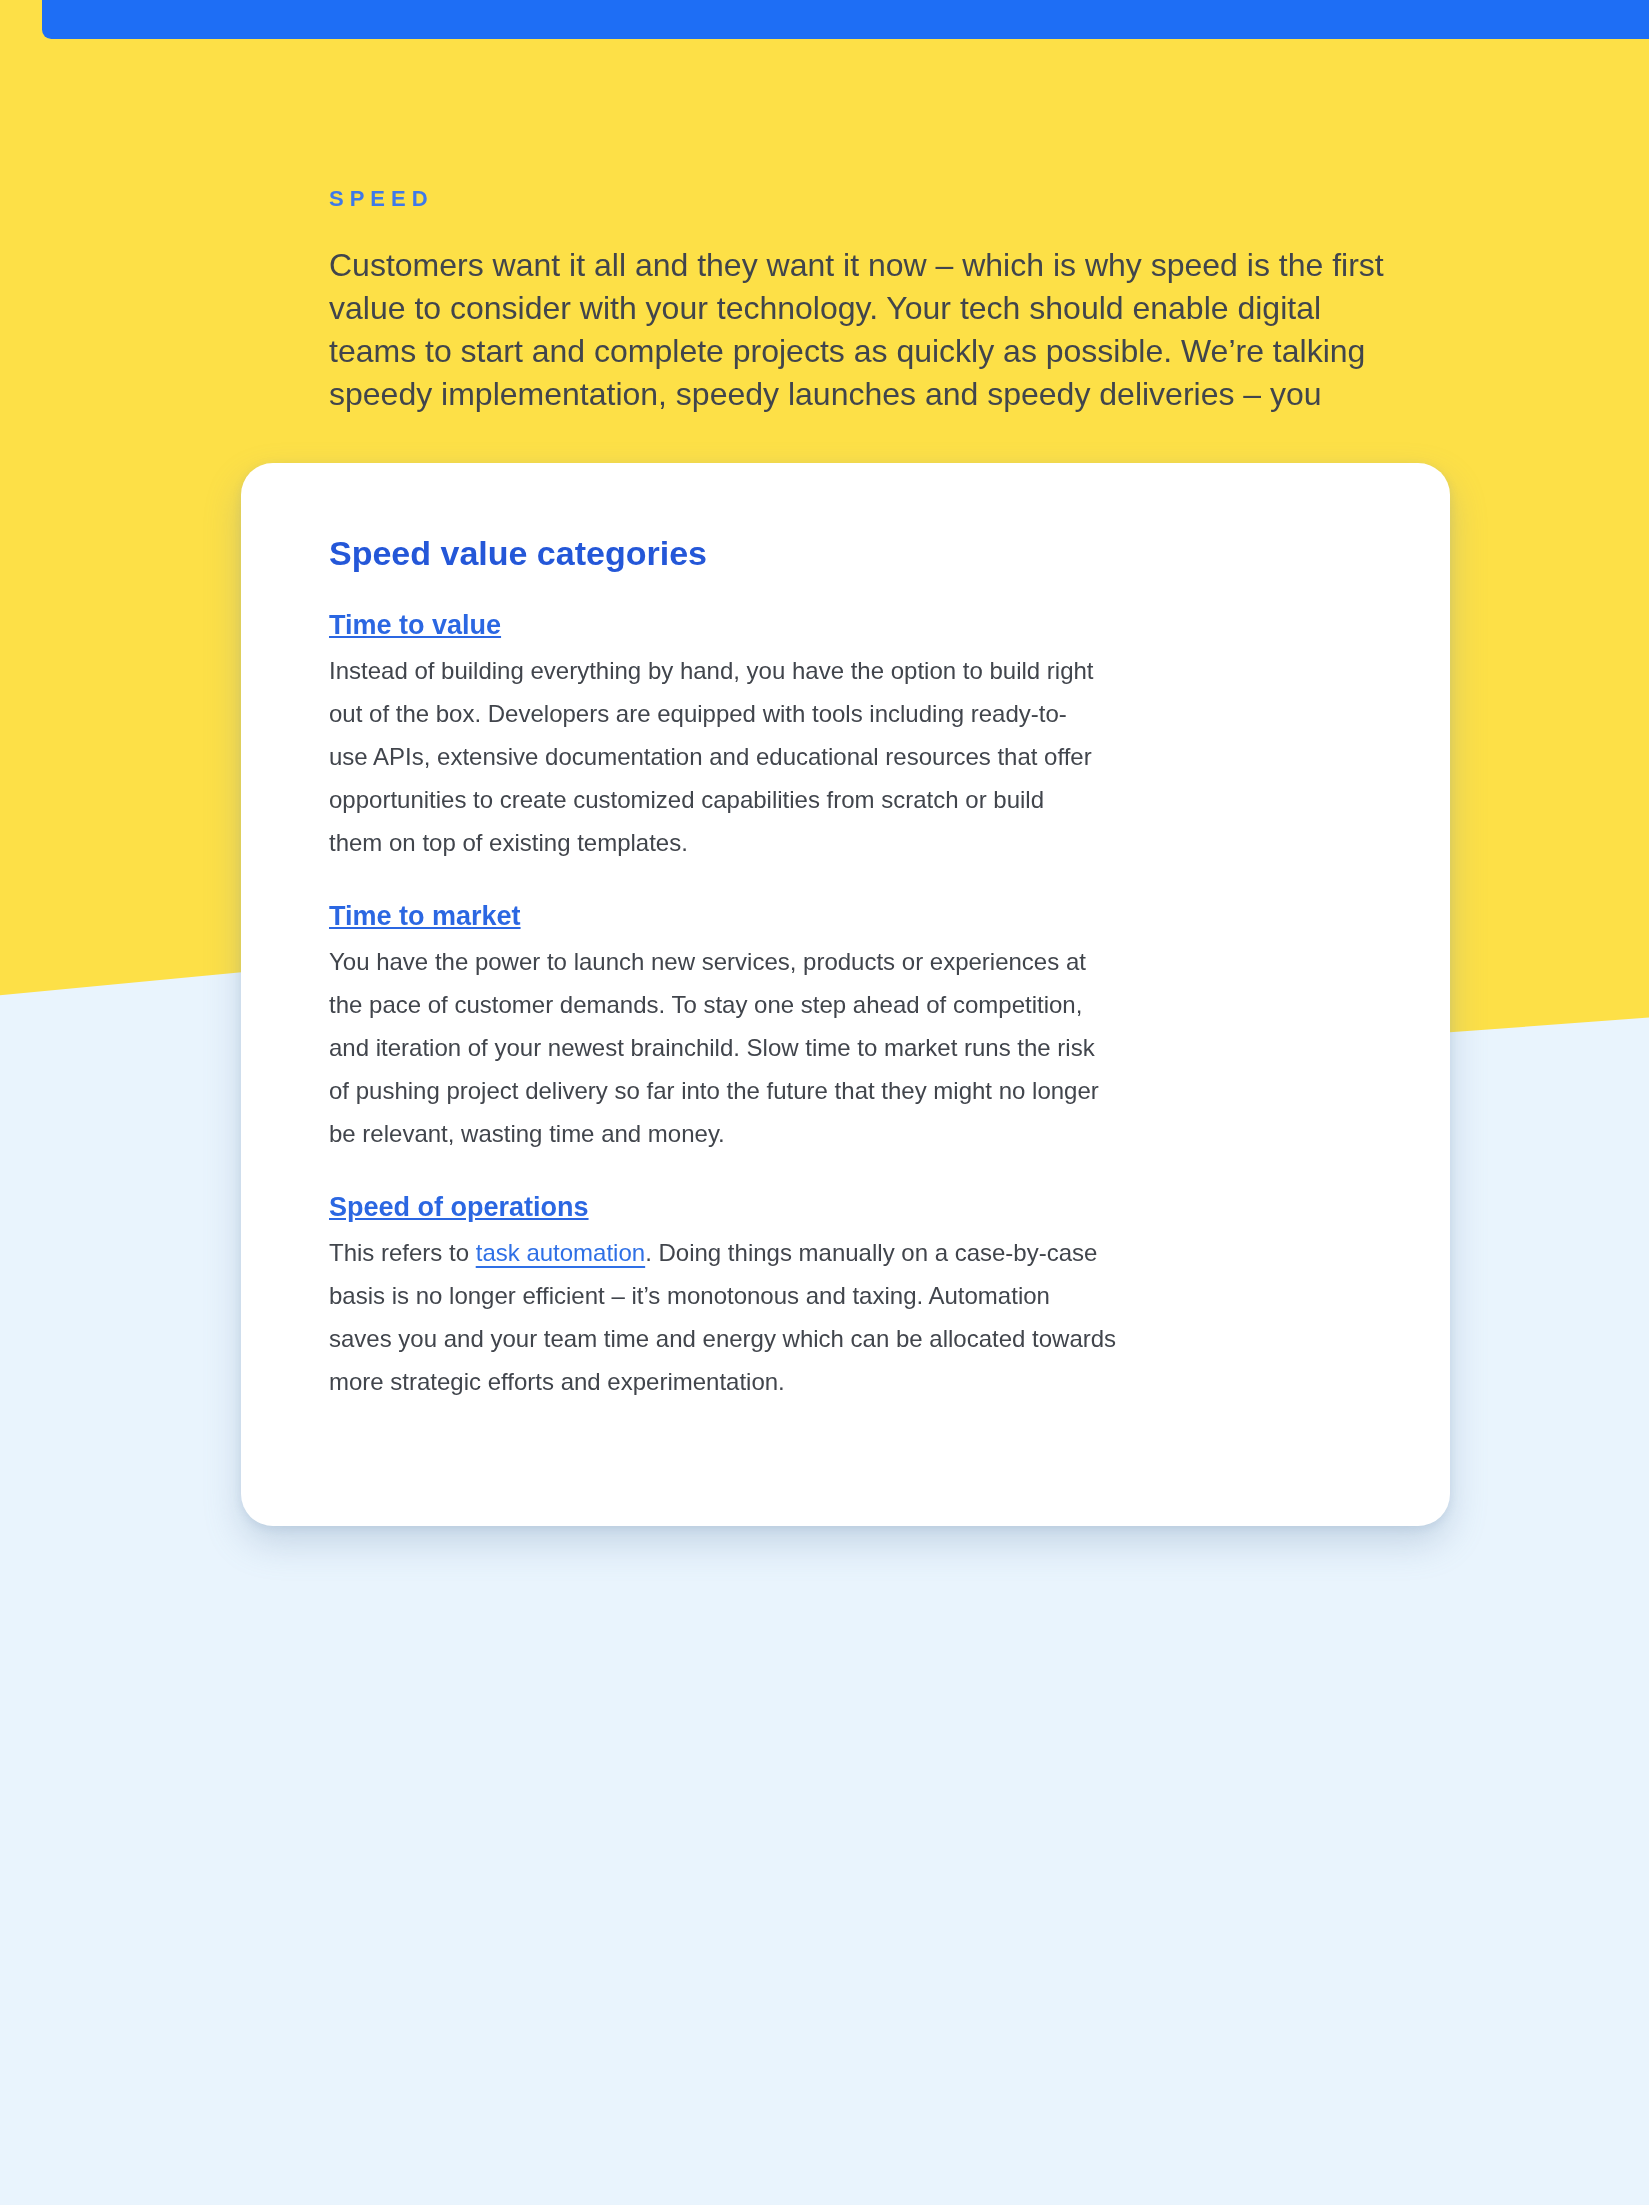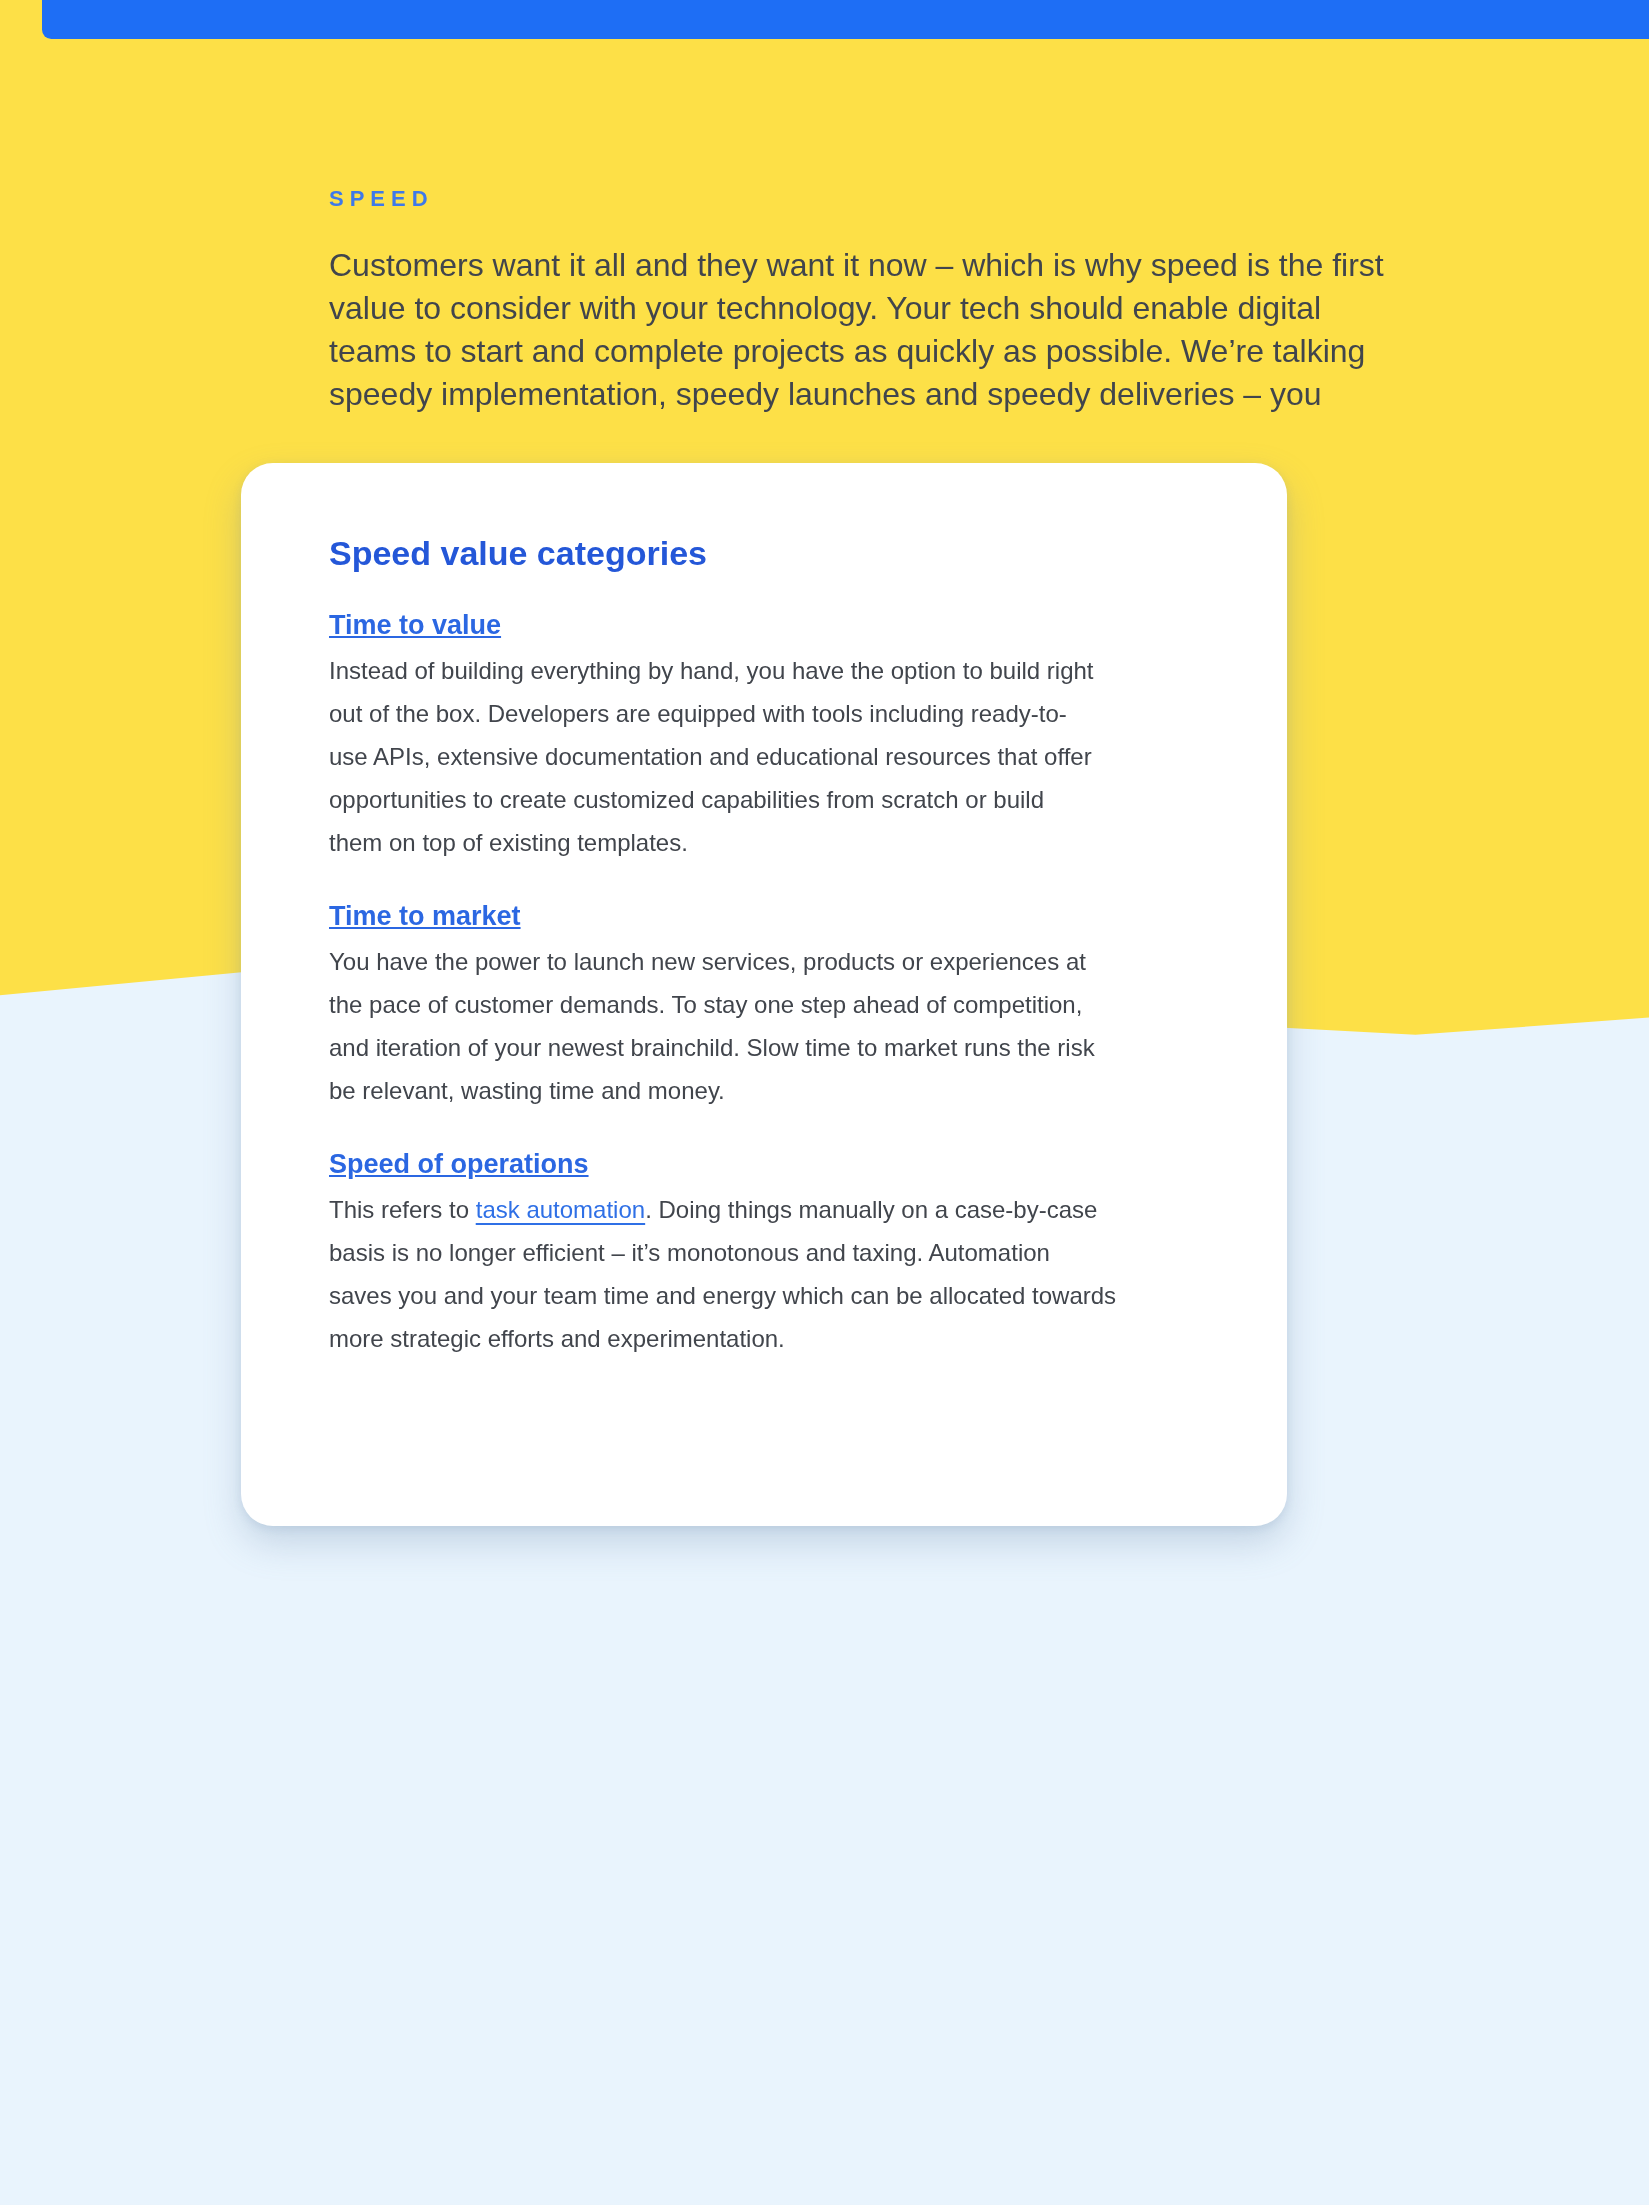--- a/index.html
+++ b/index.html
@@ -32,21 +32,21 @@
     margin:26px 0 0;
     font-size:39px; font-weight:700; letter-spacing:0.3px;
     color:var(--heading-blue, #2457d8);
   }
   .body-par { margin-top:32px; font-size:32px; line-height:43px; color:var(--body-gray, #41454c); }
   .line { white-space:nowrap; }
 
   .card {
     position:relative;
     box-sizing:border-box;
-    width:1046px; height:1063px;
+    width:1209px; height:1063px;
     margin:47px 0 0 -88px;           
     padding:71px 99px 92px 88px;  
     background:#ffffff;
     border-radius:32px;
     box-shadow:0 17px 36px rgba(112,143,176,0.30), 0 2.6px 8px rgba(112,143,176,0.16);
   }
   .card-heading {
     margin:0;
     font-size:34px; font-weight:700;
     color:var(--heading-blue, #2457d8);
@@ -100,20 +100,21 @@
           <div class="line">them on top of existing templates.</div>
         </div>
       </div>
 
       <div class="card-section">
         <h3 class="section-title">Time to market</h3>
         <div class="card-body">
           <div class="line">You have the power to launch new services, products or experiences at</div>
           <div class="line">the pace of customer demands. To stay one step ahead of competition,</div>
           <div class="line">and iteration of your newest brainchild. Slow time to market runs the risk</div>
+          <div class="line">of pushing project delivery so far into the future that they might no longer</div>
           <div class="line">be relevant, wasting time and money.</div>
         </div>
       </div>
 
       <div class="card-section">
         <h3 class="section-title">Speed of operations</h3>
         <div class="card-body">
           <div class="line"><span>This refers to </span><a class="text-link">task automation</a><span>. Doing things manually on a case-by-case</span></div>
           <div class="line">basis is no longer efficient – it’s monotonous and taxing. Automation</div>
           <div class="line">saves you and your team time and energy which can be allocated towards</div>

